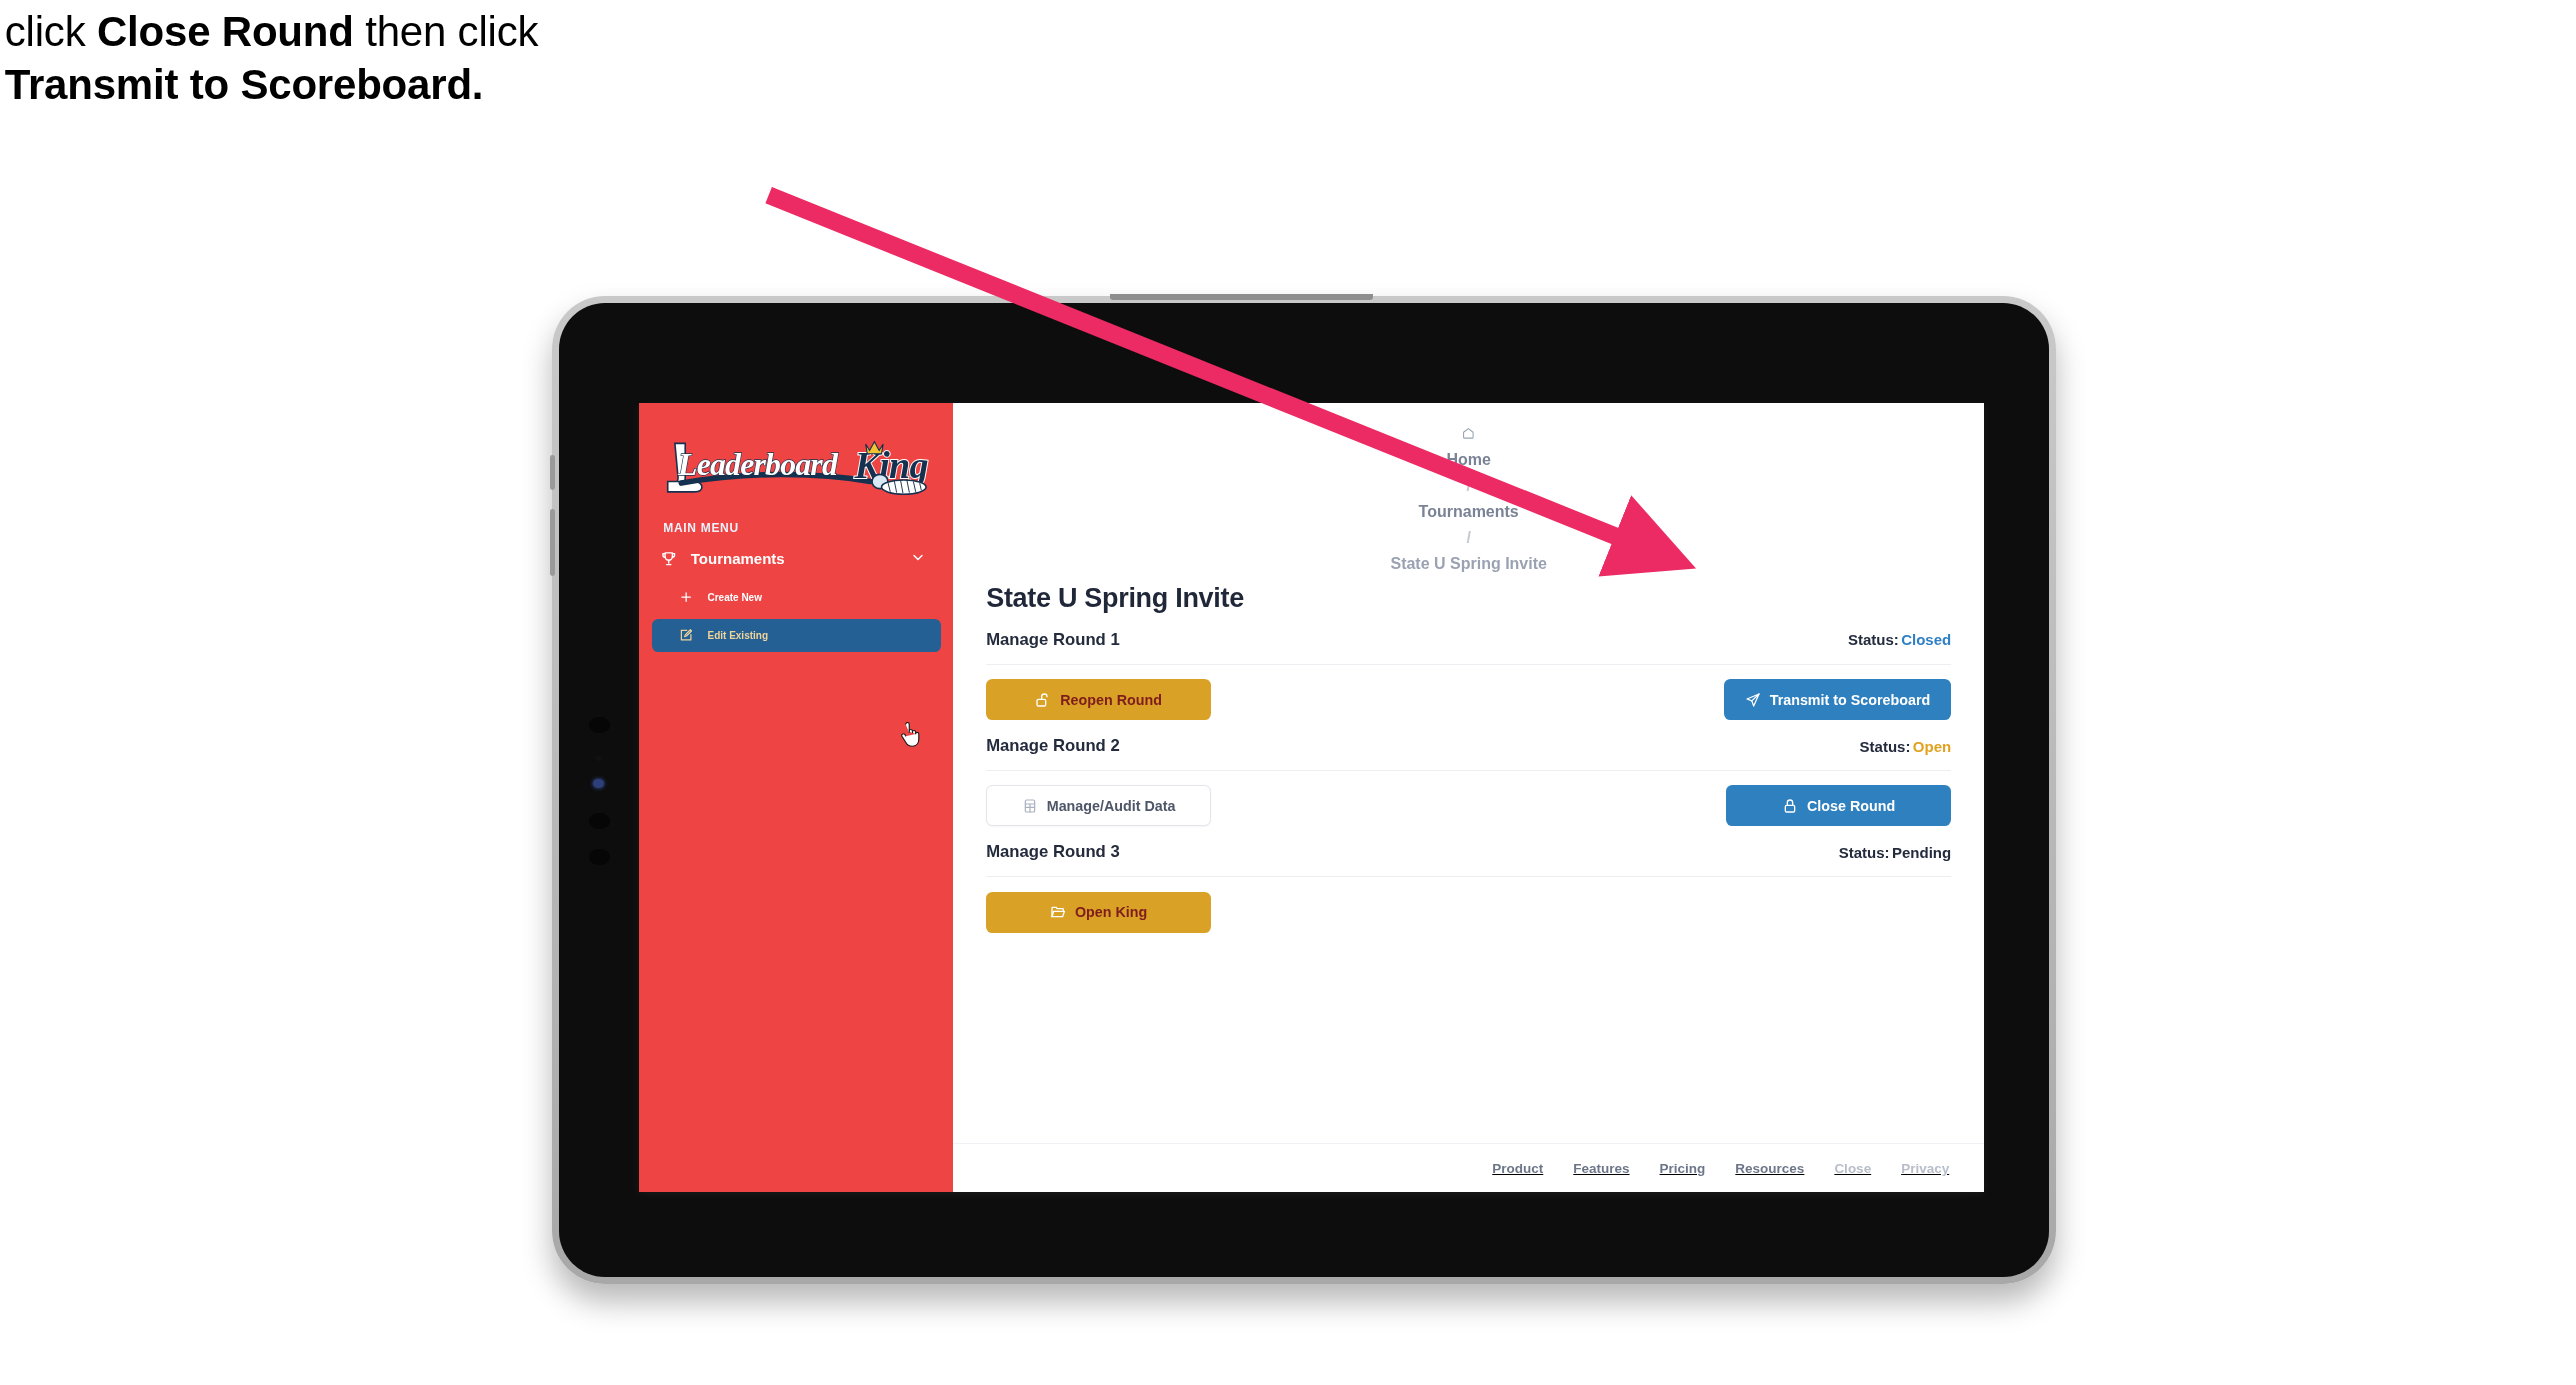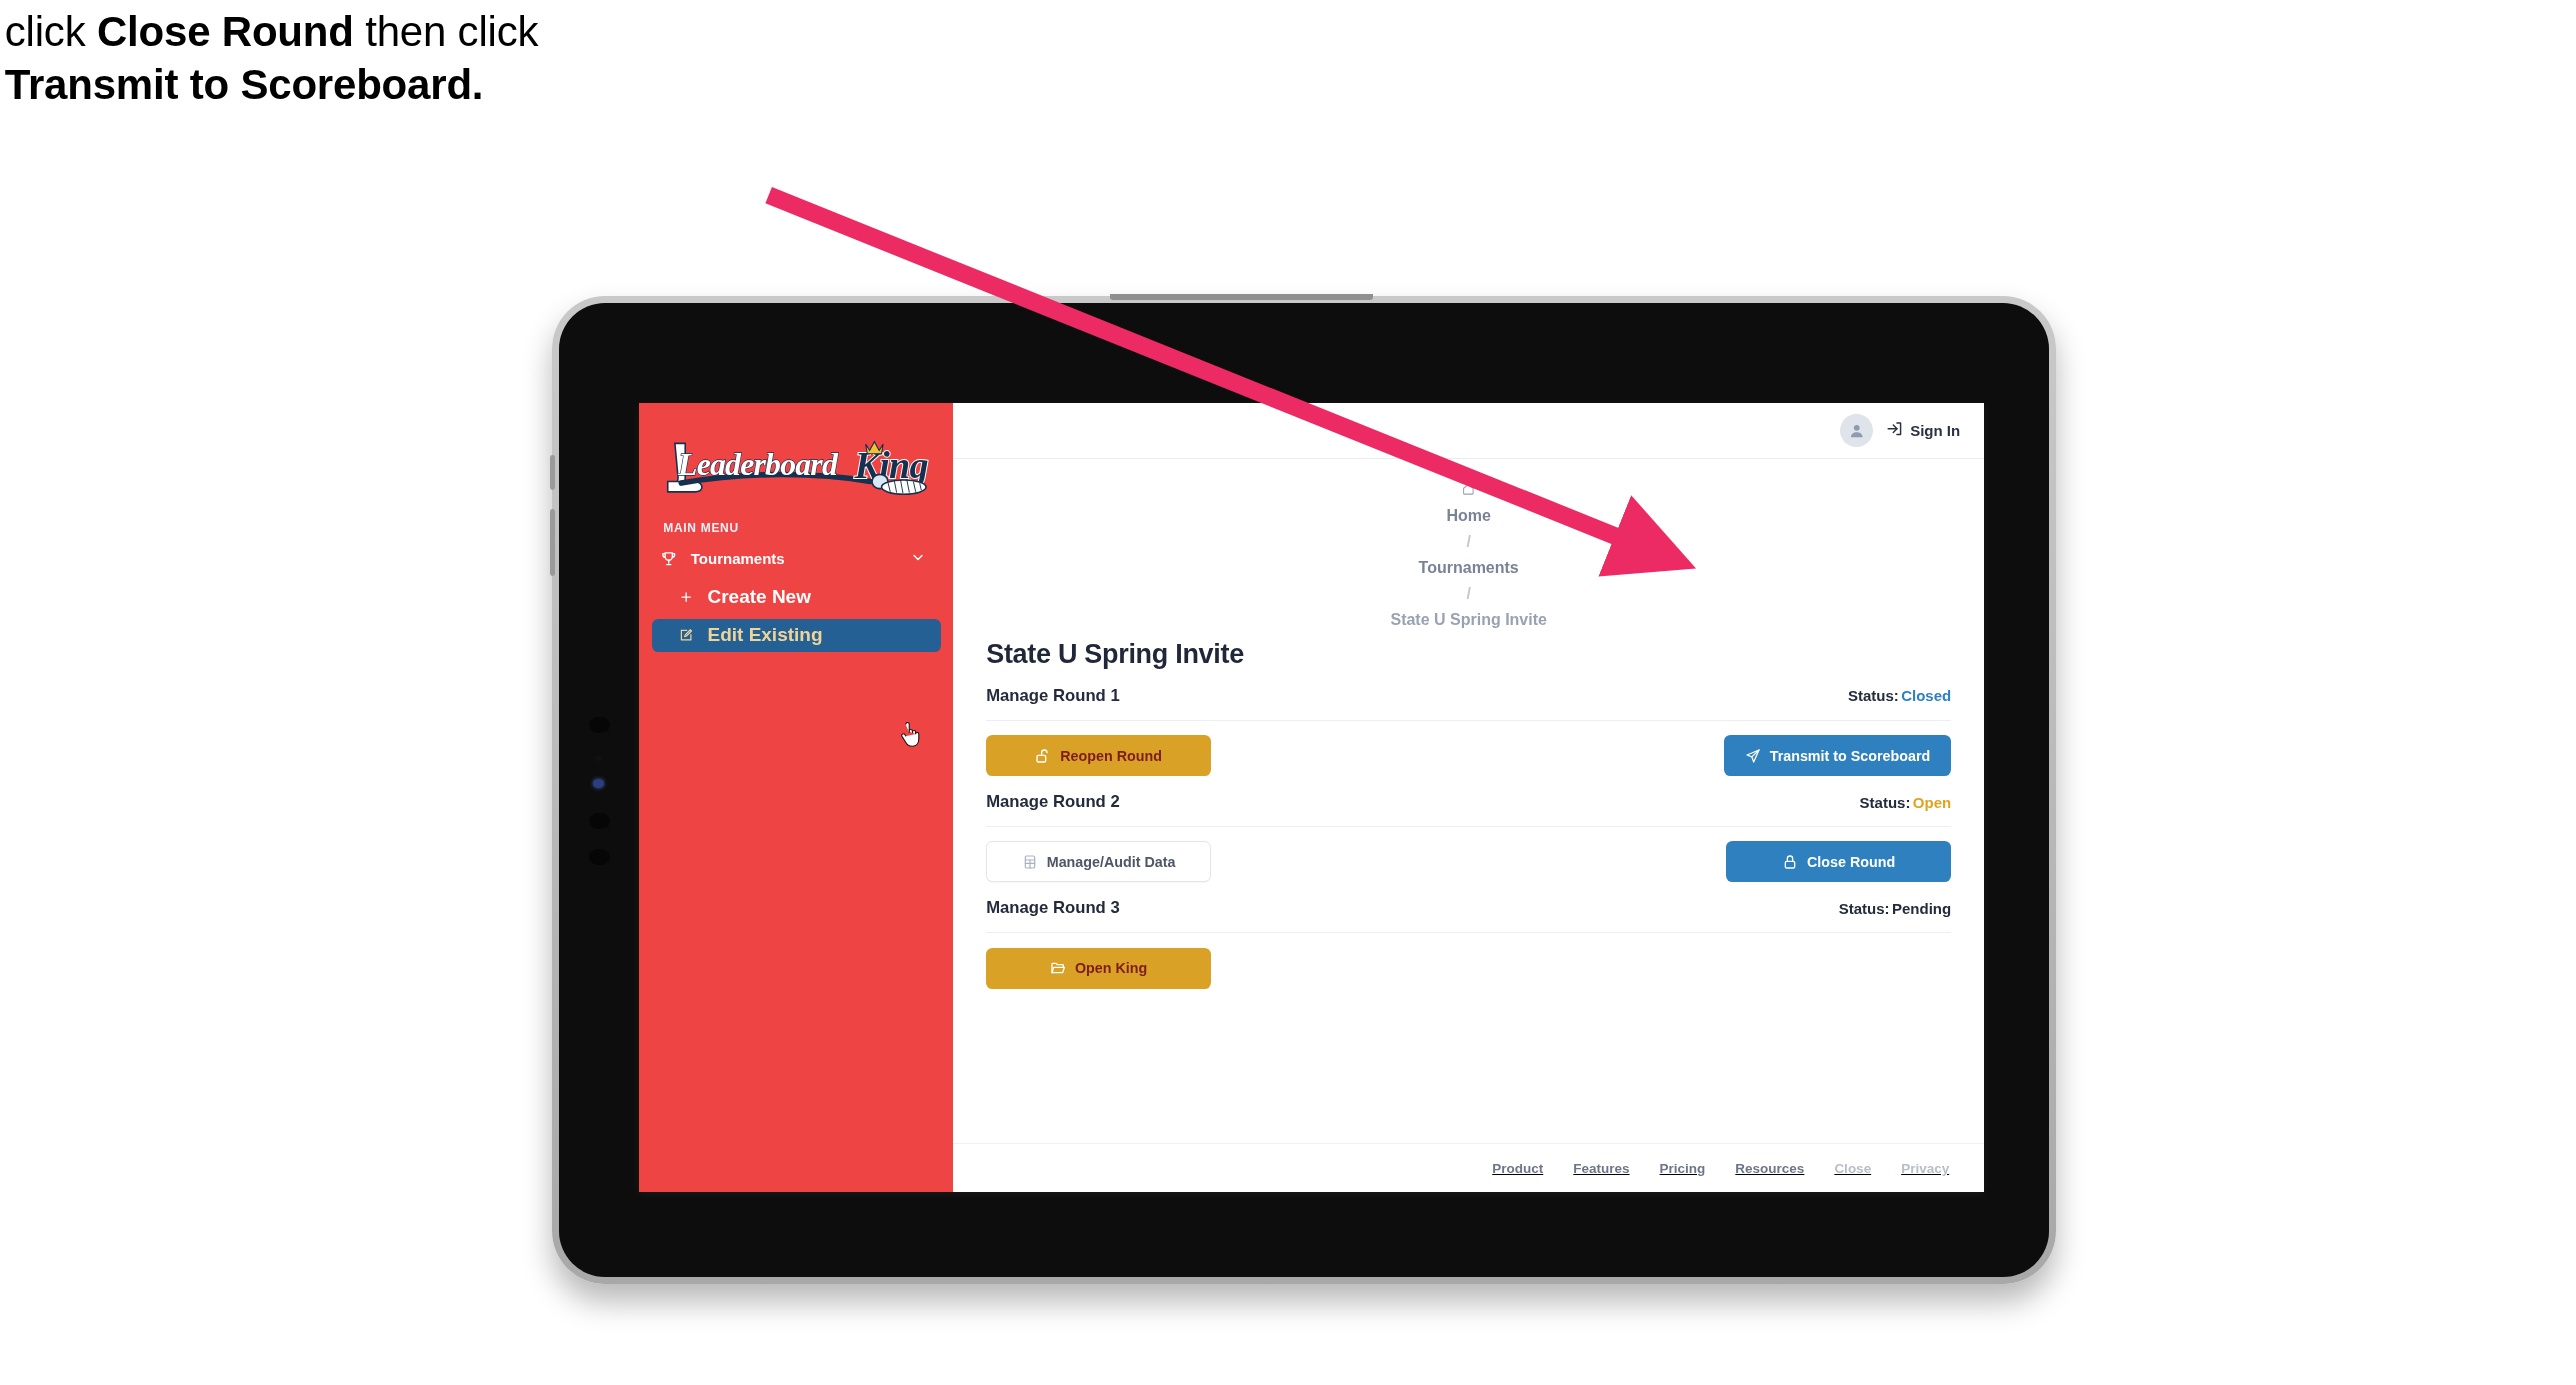--- a/index.html
+++ b/index.html
@@ -111,21 +111,21 @@
   }
   .nav-item .ico { width: 21px; height: 17.5px; margin-right: 9.6px; display:flex; align-items:center; }
   .nav-item .chev { position:absolute; right: 27px; top: 50%; transform: translateY(-50%); }
 
   .sub-item {
     display: flex; align-items: center;
     height: 33px;
     margin: 4.8px 12.7px 0 12.7px;
     padding-left: 27px;
     border-radius: 6.4px;
-    font-size: 19px;
+    font-size: 10px;
     font-weight: 700;
     color: #ffffff;
   }
   .sub-item .ico { width: 19px; height: 16px; margin-right: 9.6px; display:flex; align-items:center; }
   .sub-item.active { background: #256094; color: #efd49a; }
   .sub-item.active .ico svg { stroke: #efd49a; }
 
   .cursor-hand { position: absolute; left: 261px; top: 319px; width: 21px; height: 25.5px; }
 
   
@@ -309,38 +309,20 @@
 
           <div class="cursor-hand">
             <svg width="21" height="25.5" viewBox="0 0 26 32">
               <path d="M7 3c0-1.4 1-2.4 2.2-2.4S11.4 1.6 11.4 3v10.6M11.4 11.5c0-1.2.9-2.1 2-2.1s2 .9 2 2.1v2.6M15.4 12.8c0-1.2.9-2.1 2-2.1s2 .9 2 2.1v2.6M19.4 15c0-1.2.9-2 2-2s2 .8 2 2v6.4c0 5.2-3 9-8 9-4.6 0-7-2-8.6-5.3L2.3 18c-.6-1.2-.2-2.5 1-3 1.1-.5 2.3 0 2.9 1.1L7 18" fill="#ffffff" stroke="#1a1a1a" stroke-width="1.4" stroke-linejoin="round"></path>
             </svg>
           </div>
         </div>
 
         <div class="main">
 
-          <div class="topbar">
-            <div class="avatar">
-              <svg width="17.5" height="17.5" viewBox="0 0 24 24" fill="#8d9bb0">
-                  <circle cx="12" cy="8" r="4"></circle>
-                  <path d="M4 21c0-4.4 3.6-7 8-7s8 2.6 8 7z"></path>
-                </svg>
-            </div>
-            <div class="signin">
-              <span>
-                <svg width="17.5" height="17.5" viewBox="0 0 24 24" fill="none" stroke="#2b3243" stroke-width="2" stroke-linecap="round" stroke-linejoin="round">
-                  <polyline points="10 17 15 12 10 7"></polyline>
-                    <line x1="15" y1="12" x2="3" y2="12"></line>
-                    <path d="M15 4h5v16h-5"></path>
-                </svg>
-              </span>
-              <span>Sign In</span>
-            </div>
-          </div>
 
           <div class="content">
 
             <div class="breadcrumb">
               <span>
                 <svg width="12.7" height="12.7" viewBox="0 0 24 24" fill="none" stroke="#9aa2b2" stroke-width="2" stroke-linecap="round" stroke-linejoin="round">
                     <path d="M3 10l9-7 9 7v10a1 1 0 0 1-1 1H4a1 1 0 0 1-1-1z"></path>
                   </svg>
               </span>
               <span class="crumb">Home</span>

